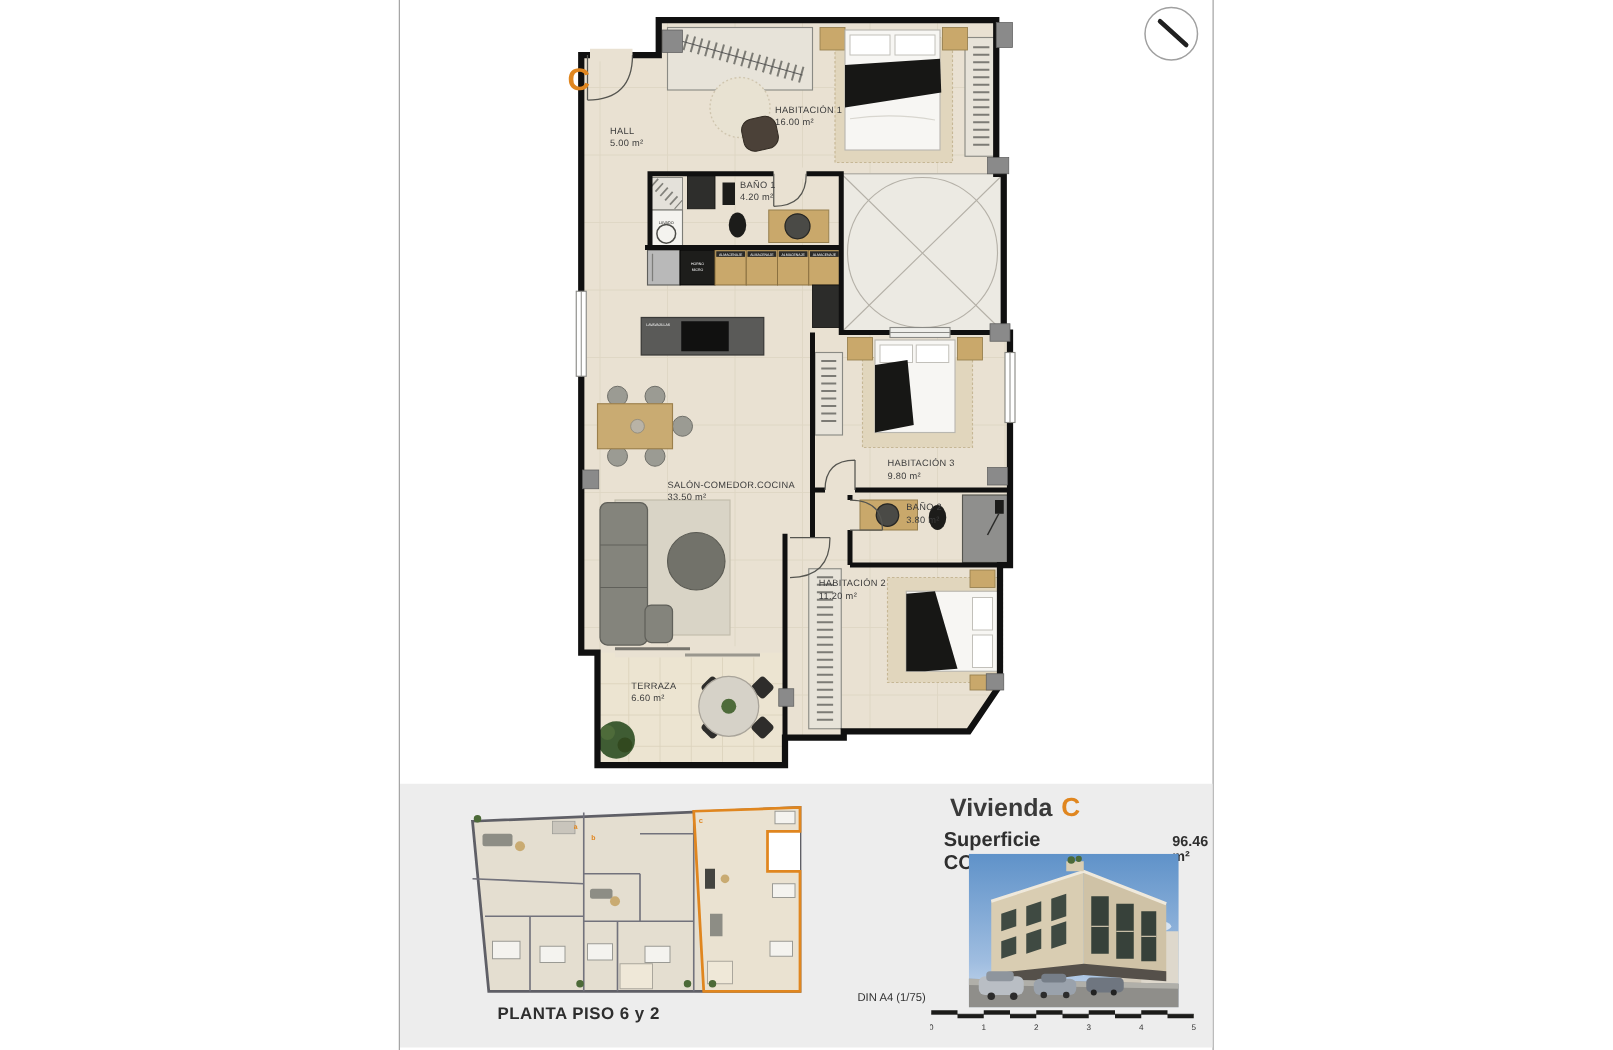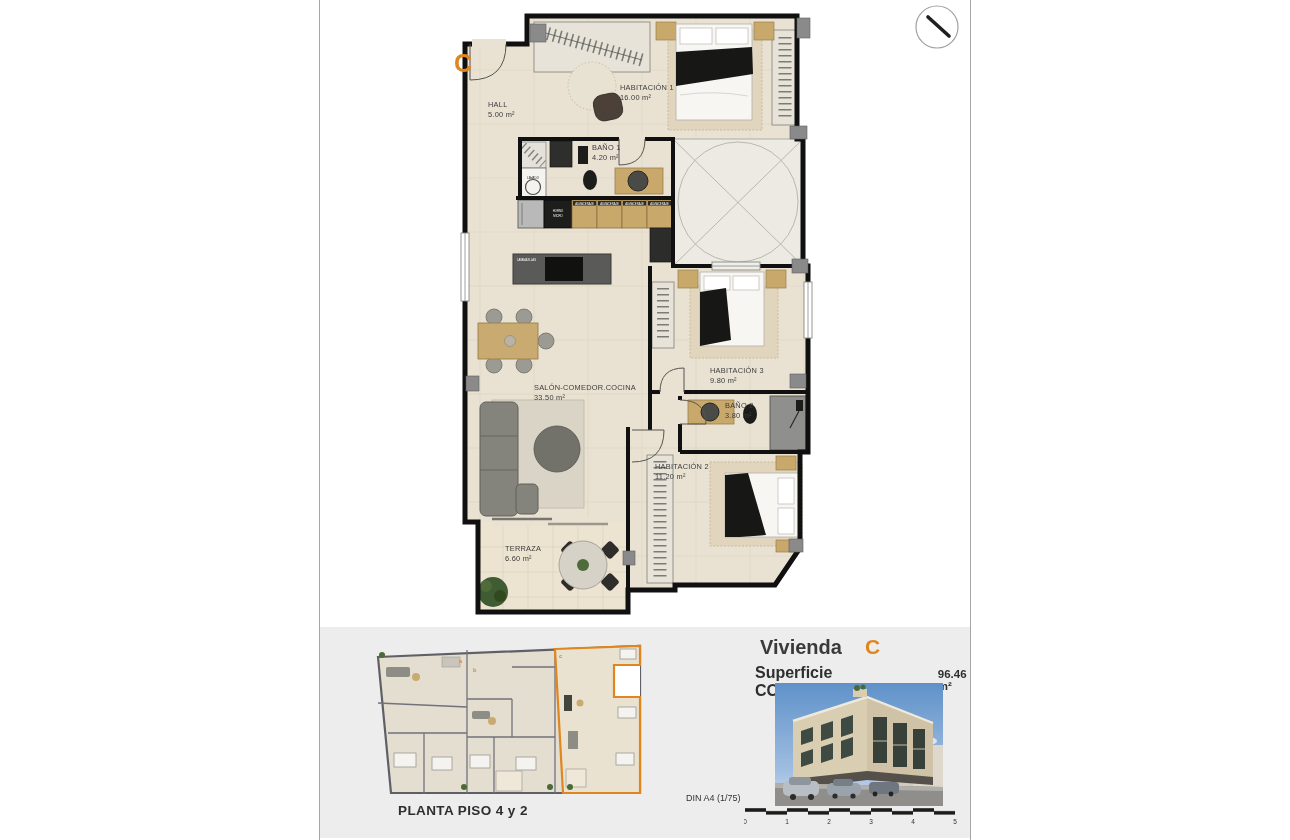--- a/index.html
+++ b/index.html
@@ -3,21 +3,21 @@
 <meta charset="utf-8">
 <style>
   html,body{margin:0;padding:0;background:#ffffff;}
   #stage{position:relative;width:1290px;height:840px;background:#ffffff;overflow:hidden;
          font-family:"Liberation Sans",sans-serif;}
   .sheet-line{position:absolute;top:0;width:1px;height:840px;background:#a6a6a6;}
   #plan-wrap{position:absolute;left:320px;top:0;width:650px;height:627px;}
   #footer{position:absolute;left:320px;top:627px;width:650px;height:211px;background:#ededed;}
   .abs{position:absolute;}
   .caption{font-weight:bold;color:#2e2e2e;font-size:13.5px;letter-spacing:.4px;}
-  .title-row{display:flex;align-items:baseline;gap:23px;}
+  .title-row{display:flex;align-items:baseline;gap:7px;}
   .title-prefix{font-size:20px;font-weight:bold;color:#3a3a3a;}
   .title-letter{font-size:21px;font-weight:bold;color:#e0861f;}
   .surface-row{display:flex;gap:12px;align-items:baseline;}
   .surface-label{font-size:16px;font-weight:bold;color:#2f2f2f;}
   .surface-value{font-size:11.5px;font-weight:bold;color:#2f2f2f;margin-left:39px;}
   .scale-label{font-size:9px;color:#333;}
   svg text{font-family:"Liberation Sans",sans-serif;}
   .room-name,.room-area{font-size:7.4px;fill:#3c3c3c;letter-spacing:.25px;}
   .tiny{font-size:2.8px;fill:#ffffff;}
   .tinyd{font-size:3.1px;fill:#2a2a28;}
@@ -333,21 +333,21 @@
         <circle cx="216" cy="66" r="3.5" fill="#c9ab72"></circle>
         <rect x="202" y="132" width="20" height="18" fill="#efe8d8" stroke="#aaa69c" stroke-width="0.8"></rect>
         <circle cx="206" cy="150" r="3" fill="#4c6a38"></circle>
         <path d="M191,12 L276,9 L276,28 L250,28 L250,60 L276,60 L276,156 L199,156 Z" fill="none" stroke="#e0861f" stroke-width="2.2"></path>
         <text x="195" y="21" font-size="6" font-weight="bold" fill="#e0861f">c</text>
       </g>
       <text x="95" y="26" font-size="5.5" font-weight="bold" fill="#e0861f">a</text>
       <text x="109" y="35" font-size="5.5" font-weight="bold" fill="#e0861f">b</text>
     </svg>
 
-    <div class="abs caption" style="left:78px;top:176px;">PLANTA PISO 4 y 2</div>
+    <div class="abs caption" style="left:78px;top:176px;">PLANTA PISO 6 y 2</div>
 
     <div class="abs title-row" style="left:440px;top:8px;">
       <span class="title-prefix">Vivienda</span>
       <span class="title-letter">C</span>
     </div>
     <div class="abs surface-row" style="left:435px;top:37px;">
       <span class="surface-label">Superficie CONSTRUIDA</span>
       <span class="surface-value">96.46 m²</span>
     </div>
 

